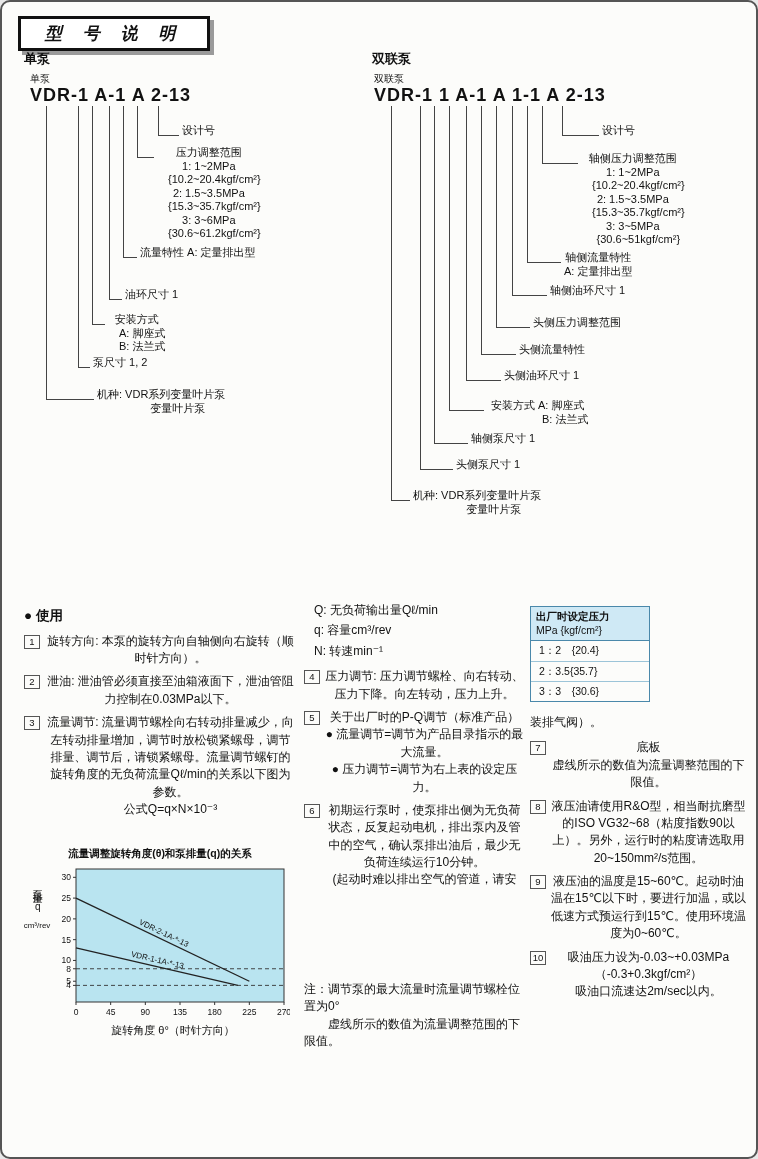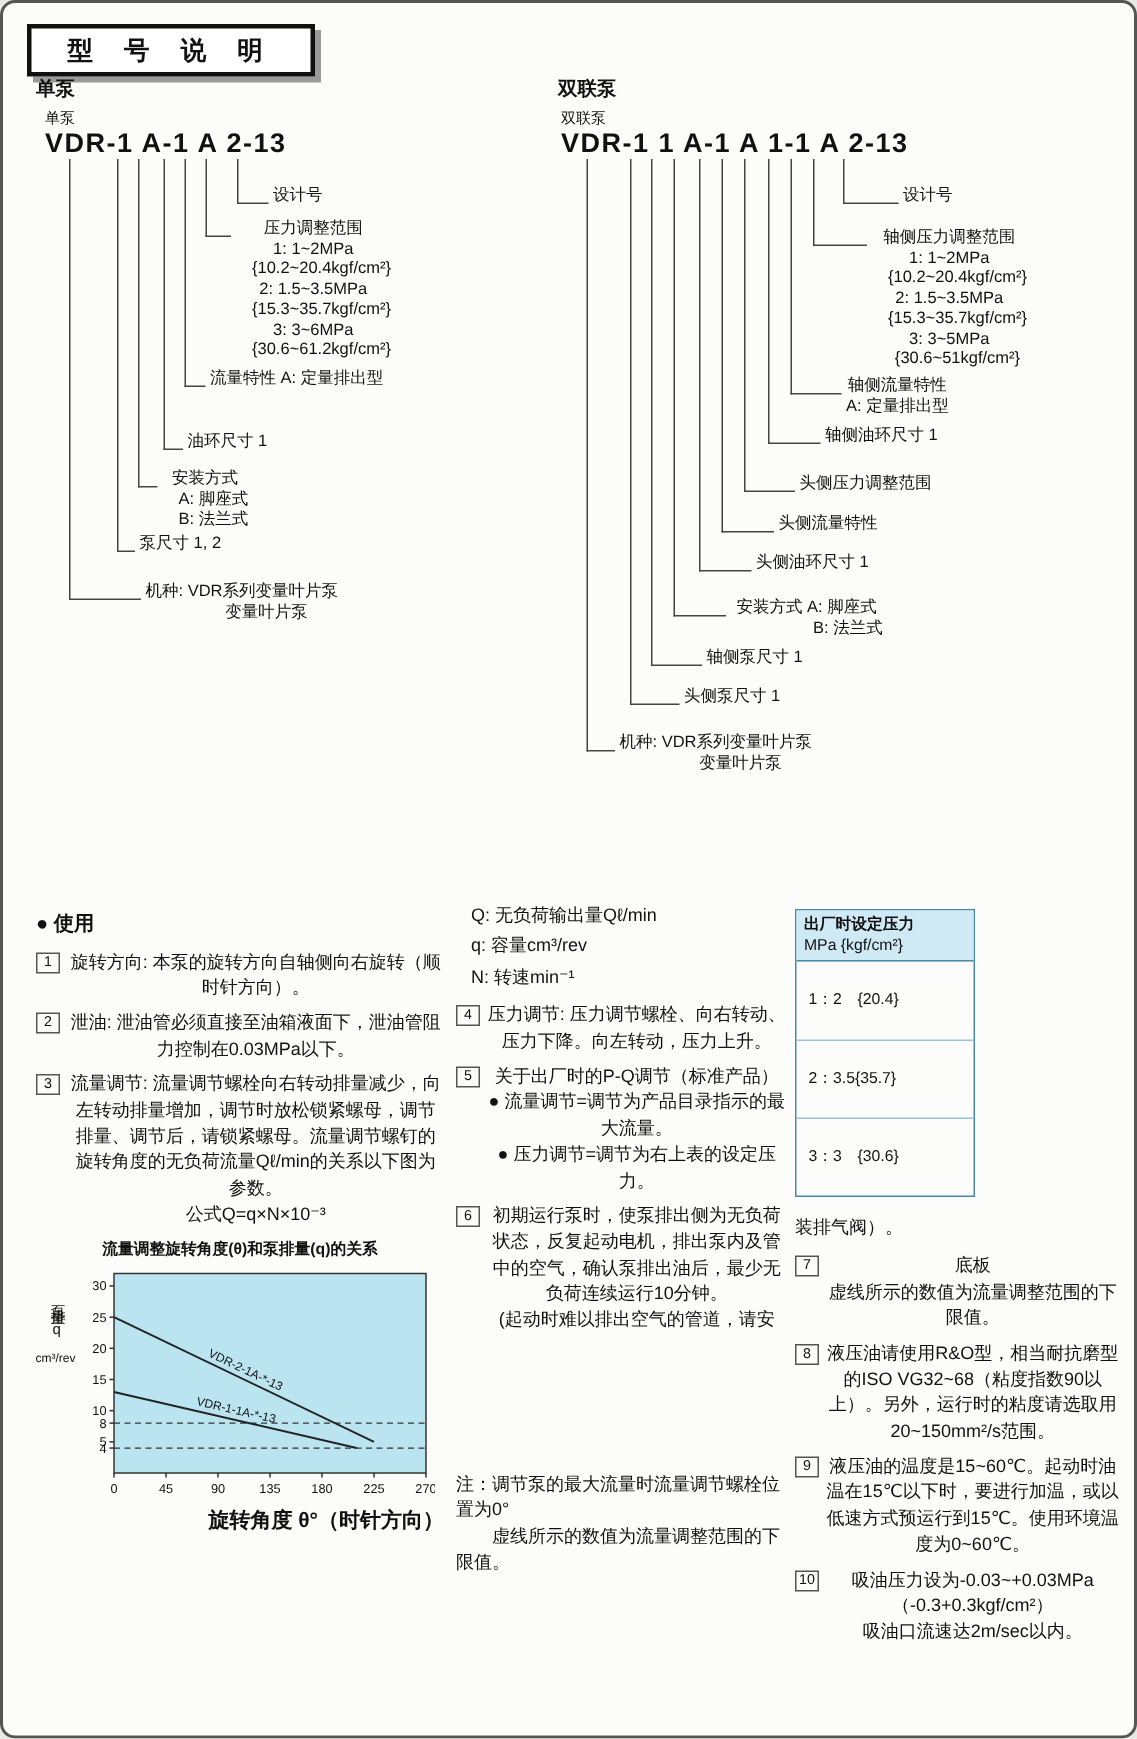--- a/index.html
+++ b/index.html
@@ -1,48 +1,48 @@
 <!DOCTYPE html>
 <html><head>
 <meta charset="utf-8">
 <style>
   html,body{margin:0;padding:0;background:#e8e8e8;font-family:"Liberation Sans","DejaVu Sans",sans-serif;}
   .page{position:relative;width:754px;height:1155px;margin:0 auto;background:#fcfcfa;
         border:2px solid #555;border-radius:10px;overflow:hidden;color:#111;}
   .title-box{position:absolute;left:16px;top:14px;background:#fff;border:3px solid #111;
              padding:3px 24px;font-size:17px;font-weight:bold;letter-spacing:8px;
-             box-shadow:4px 4px 0 #9a9a9a;}
+             box-shadow:4px 4px 0 #9a9a9a;font-style:italic;}
   .seclab{position:absolute;font-size:13px;font-weight:bold;}
   .codelab{position:absolute;font-size:10px;}
   .model{position:absolute;font-weight:bold;font-size:18px;letter-spacing:1px;}
   .cl{position:absolute;border-left:1px solid #444;border-bottom:1px solid #444;}
   .clabel{position:absolute;font-size:11px;line-height:13.5px;white-space:pre-line;text-align:center;}
   .col{position:absolute;font-size:12px;line-height:1.45;}
   .col1{left:22px;top:604px;width:272px;}
   .col2{left:302px;top:600px;width:220px;}
   .col3{left:528px;top:604px;width:216px;}
   .usage-head{font-size:13.5px;font-weight:bold;margin-bottom:7px;}
   .uitem{display:flex;margin-bottom:6px;}
   .numbox{flex:none;border:1px solid #555;font-size:9.5px;min-width:12px;height:12px;
           line-height:12px;text-align:center;margin:2px 5px 0 0;padding:0 1px;}
   .utext{flex:1;white-space:pre-line;text-align:center;}
   .defs div{margin:0 0 3px 10px;}
   .ptable{width:118px;border:1px solid #4a88aa;font-size:10.5px;margin-bottom:12px;}
   .pt-header{background:#cfe9f5;border-bottom:1px solid #4a88aa;padding:3px 5px;line-height:1.3;}
   .pt-h1{font-weight:bold;display:block;}
-  .pt-row{padding:18px 8px;border-bottom:1px solid #9cc4d8;}
+  .pt-row{padding:2px 8px;border-bottom:1px solid #9cc4d8;}
   .pt-row:last-child{border-bottom:none;}
   .cont{margin:0 0 8px 0;}
-  .chart{margin-top:8px;}
+  .chart{margin-top:28px;}
   .chart-title{font-size:10.5px;font-weight:bold;text-align:center;margin-bottom:2px;}
   .chart-body{display:flex;align-items:flex-start;}
   .chart-ylab{width:26px;display:flex;flex-direction:column;align-items:center;padding-top:18px;}
   .yl-main{writing-mode:vertical-rl;text-orientation:upright;font-size:10px;letter-spacing:2px;}
   .yl-unit{font-size:8px;margin-top:6px;}
-  .chart-xlab{font-size:14px;text-align:right;margin-left:26px;margin-top:1px;font-weight:bold;}
+  .chart-xlab{font-size:11px;text-align:center;margin-left:26px;margin-top:1px;}
   .note{margin-top:92px;white-space:pre-line;font-size:12px;}
 </style>
 </head>
 <body>
 
 <div class="page">
 
   <div class="title-box">
     <span>型 号 说 明</span>
   </div>

